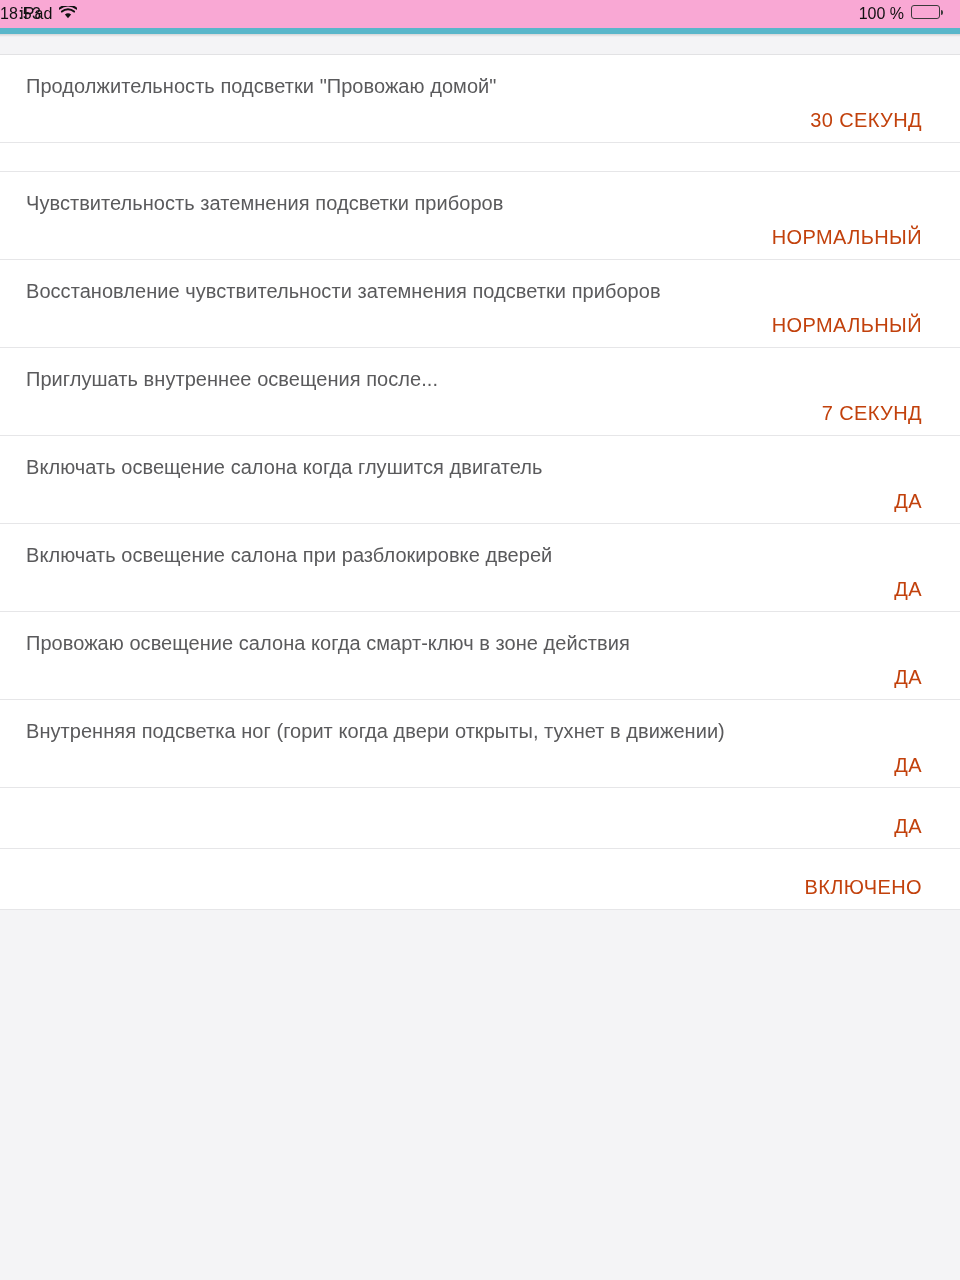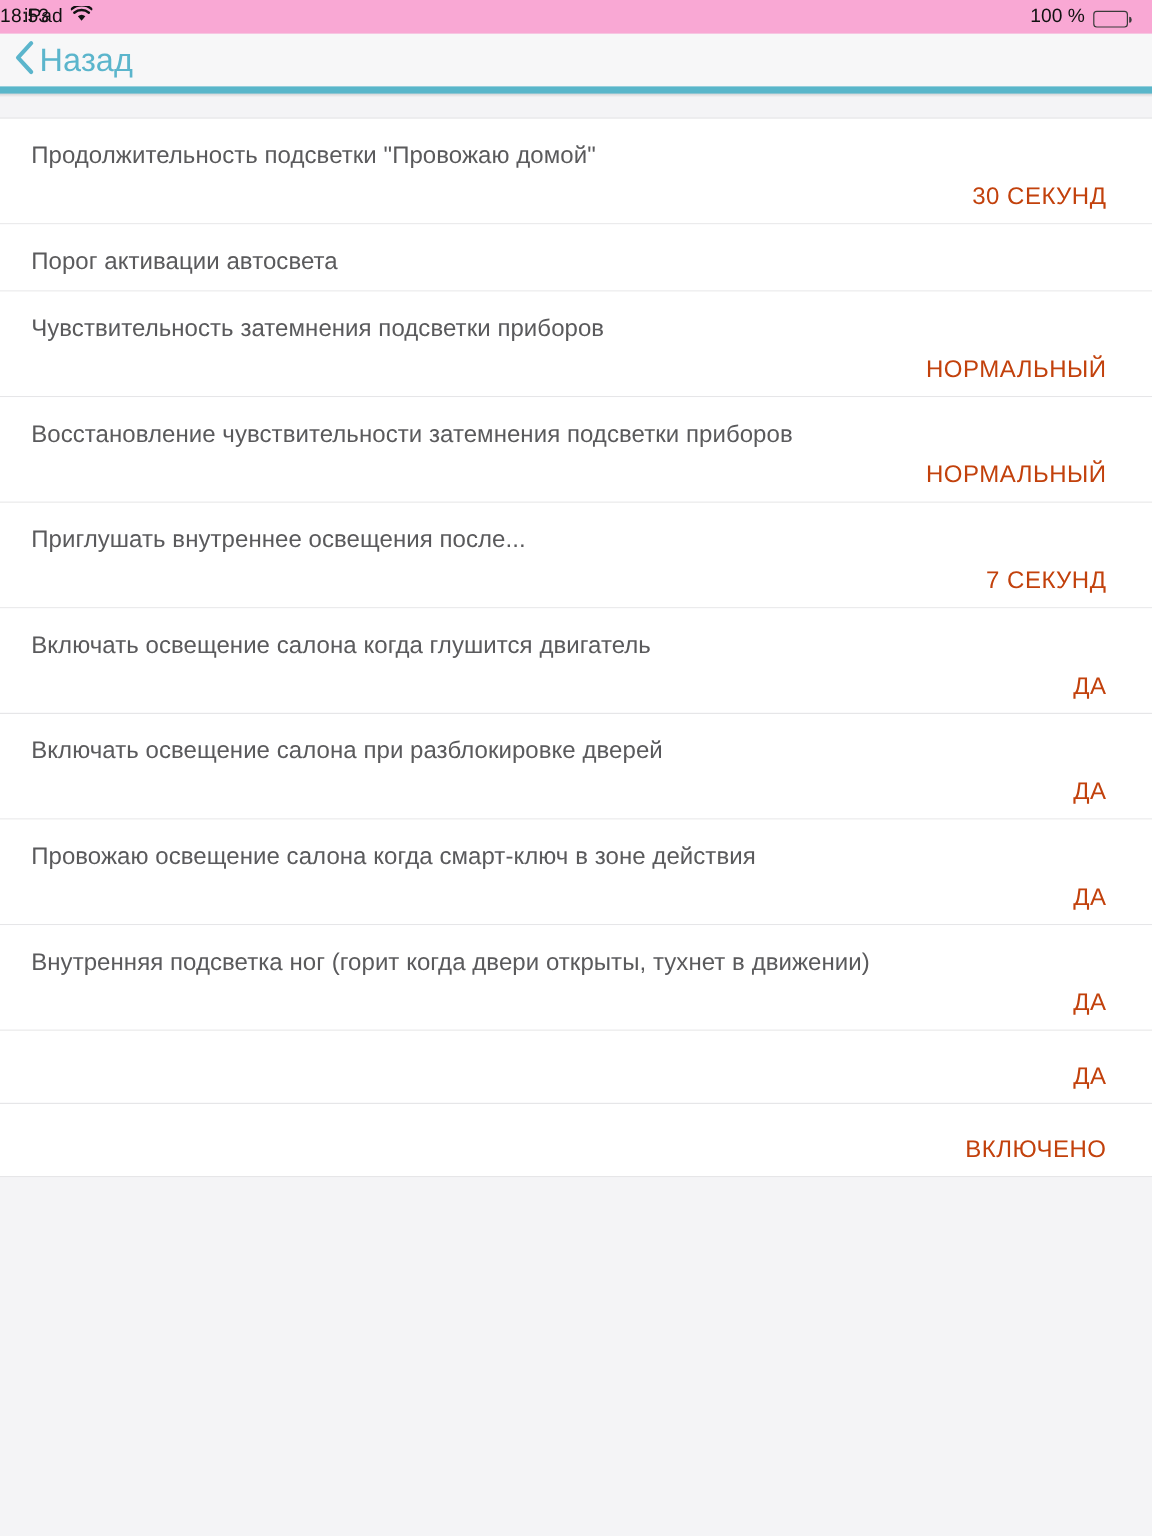--- a/index.html
+++ b/index.html
@@ -46,21 +46,21 @@
     text-align: left;
     font-size: 16px;
     font-weight: normal;
     color: #111;
     letter-spacing: 0.2px;
     pointer-events: none;
   }
   .status-right {
     margin-left: auto;
     display: flex;
-    align-items: flex-end;
+    align-items: flex-start;
     gap: 7px;
   }
   .battery-pct {
     font-size: 16px;
     color: #111;
   }
   .battery-icon {
     position: relative;
     width: 29px;
     height: 14px;
@@ -172,42 +172,31 @@
 
     <div class="status-right">
       <span class="battery-pct">100 %</span>
       <span class="battery-icon">
         <span class="battery-fill"></span>
         <span class="battery-cap"></span>
       </span>
     </div>
   </div>
 
-  <div class="nav-bar">
-    <div class="back-button">
-      <span class="chevron-left">
-        <svg width="20" height="32" viewBox="0 0 20 32">
-          <path d="M16 4 L5 16 L16 28" stroke="#5bb5cc" stroke-width="3.4" fill="none" stroke-linecap="round" stroke-linejoin="round"></path>
-        </svg>
-      </span>
-      <span class="back-label">Назад</span>
-    </div>
-  </div>
 
   <div class="teal-bar"></div>
   <div class="nav-shadow"></div>
   <div class="top-gap"></div>
 
   <div class="list" id="settings-list">
       <div class="row">
         <div class="row-title">Продолжительность подсветки "Провожаю домой"</div>
         <div class="row-value">30 СЕКУНД</div>
       </div>
       <div class="row">
-        <div class="row-title">Порог активации автосвета</div>
       </div>
       <div class="row">
         <div class="row-title">Чувствительность затемнения подсветки приборов</div>
         <div class="row-value">НОРМАЛЬНЫЙ</div>
       </div>
       <div class="row">
         <div class="row-title">Восстановление чувствительности затемнения подсветки приборов</div>
         <div class="row-value">НОРМАЛЬНЫЙ</div>
       </div>
       <div class="row">

